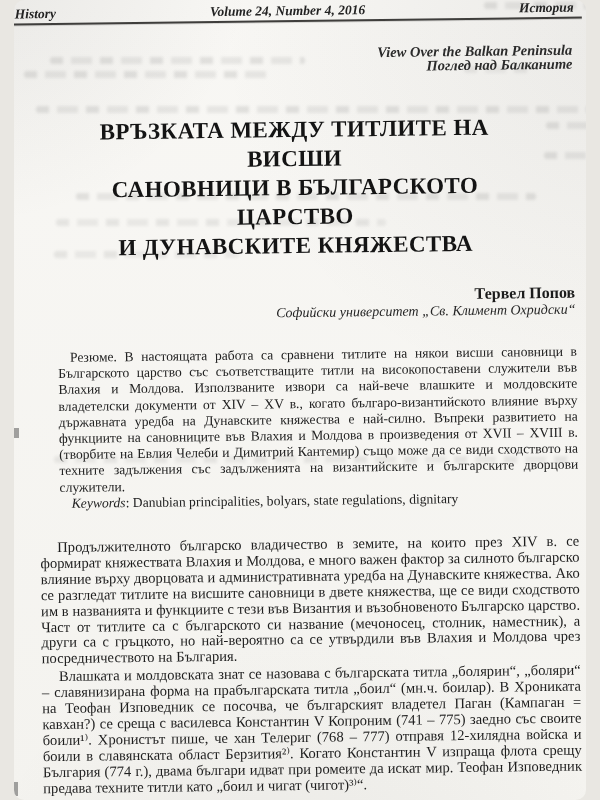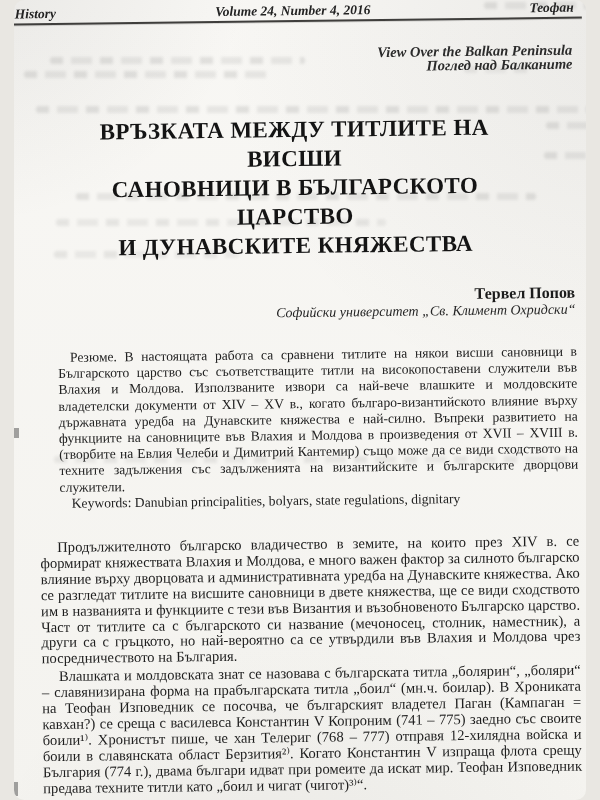--- a/index.html
+++ b/index.html
@@ -60,21 +60,21 @@
   
   .abstract{
     margin:26px 9px 0 44px;
     font-size:13.6px;line-height:16.2px;
     text-align:justify;
     color:#222;
   }
   .abstract p{margin:0;text-indent:12px;}
   .abstract .abstract-label{font-weight:normal;}
   .keywords-line{margin-top:0;}
-  .keywords-label{margin-top:12px;}
+  .keywords-label{font-style:italic;margin-top:12px;}
   
   .body-text{
     margin:28px 9px 0 24px;
     font-size:14.6px;line-height:15.9px;
     text-align:justify;
     color:#1e1e1e;
   }
   .body-text p{margin:0 0 2px 0;text-indent:17px;}
   
   .page-footer{margin:9px 0 0 4px;}
@@ -109,21 +109,21 @@
     <div class="bleed-bar" style="left:40px;top:456px;width:520px;opacity:.22;"></div>
     <div class="edge-mark" style="left:0;top:428px;width:5px;height:10px;"></div>
     <div class="edge-mark" style="left:0;top:782px;width:4px;height:14px;"></div>
   </div>
 
   <div class="content">
 
     <div class="running-head">
       <span class="left">History</span>
       <span class="center">Volume 24, Number 4, 2016</span>
-      <span class="right">Теофан</span>
+      <span class="right">История</span>
     </div>
     <div class="head-rule"></div>
 
     <div class="rubric">
       <div>View Over the Balkan Peninsula</div>
       <div>Поглед над Балканите</div>
     </div>
 
     <h1 class="article-title">
       <span>ВРЪЗКАТА МЕЖДУ ТИТЛИТЕ НА ВИСШИ</span>

